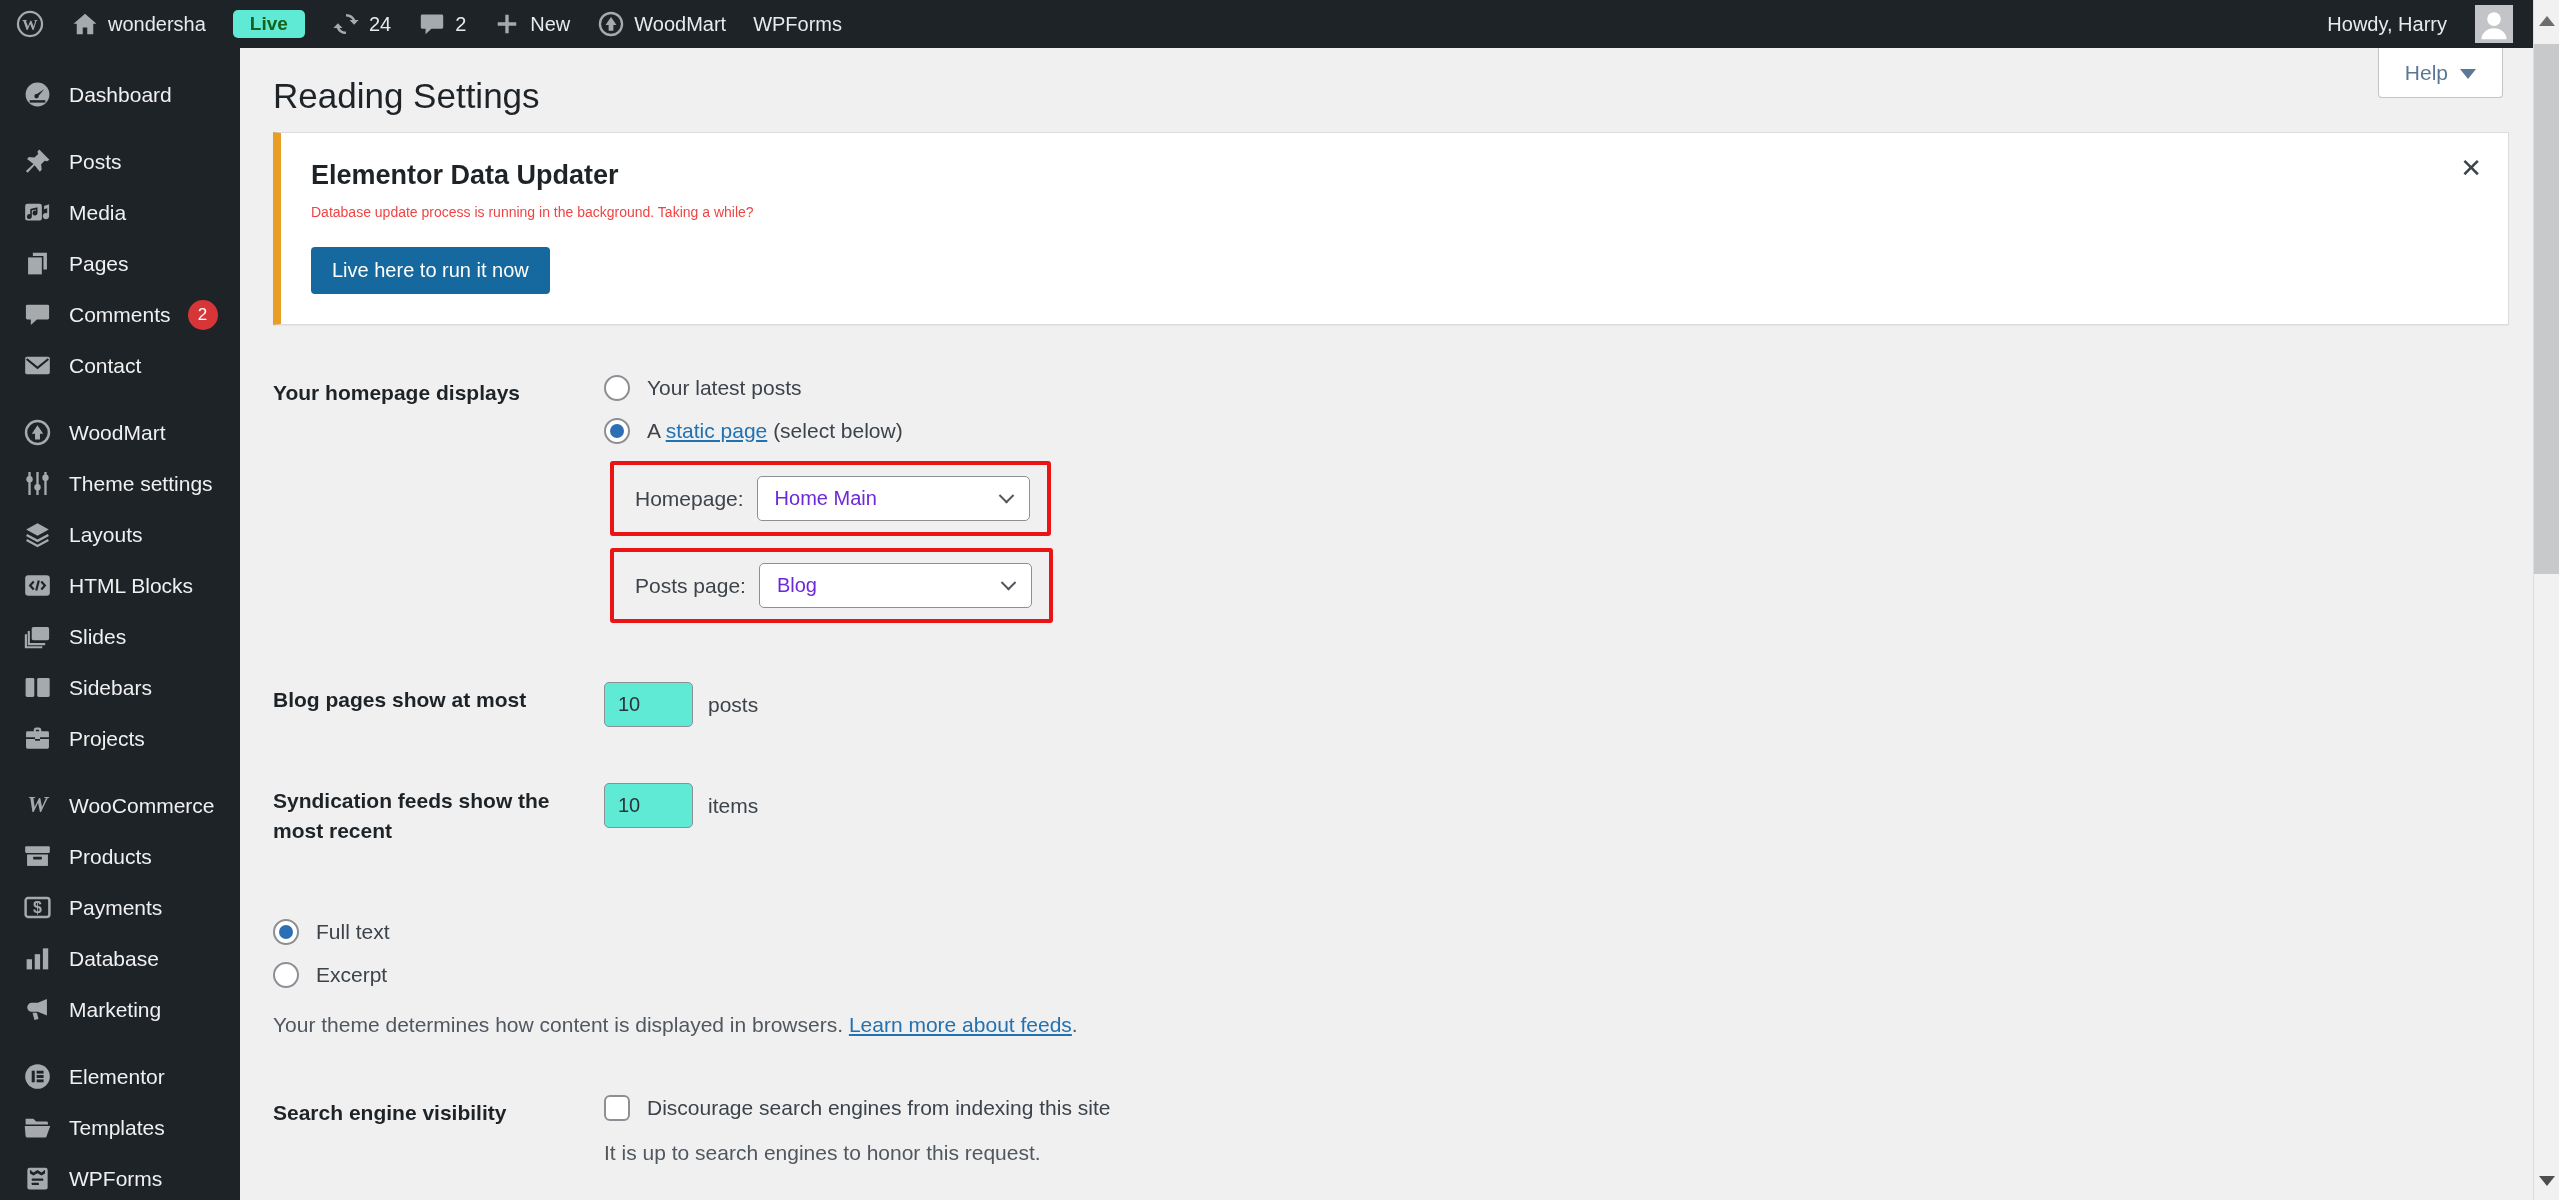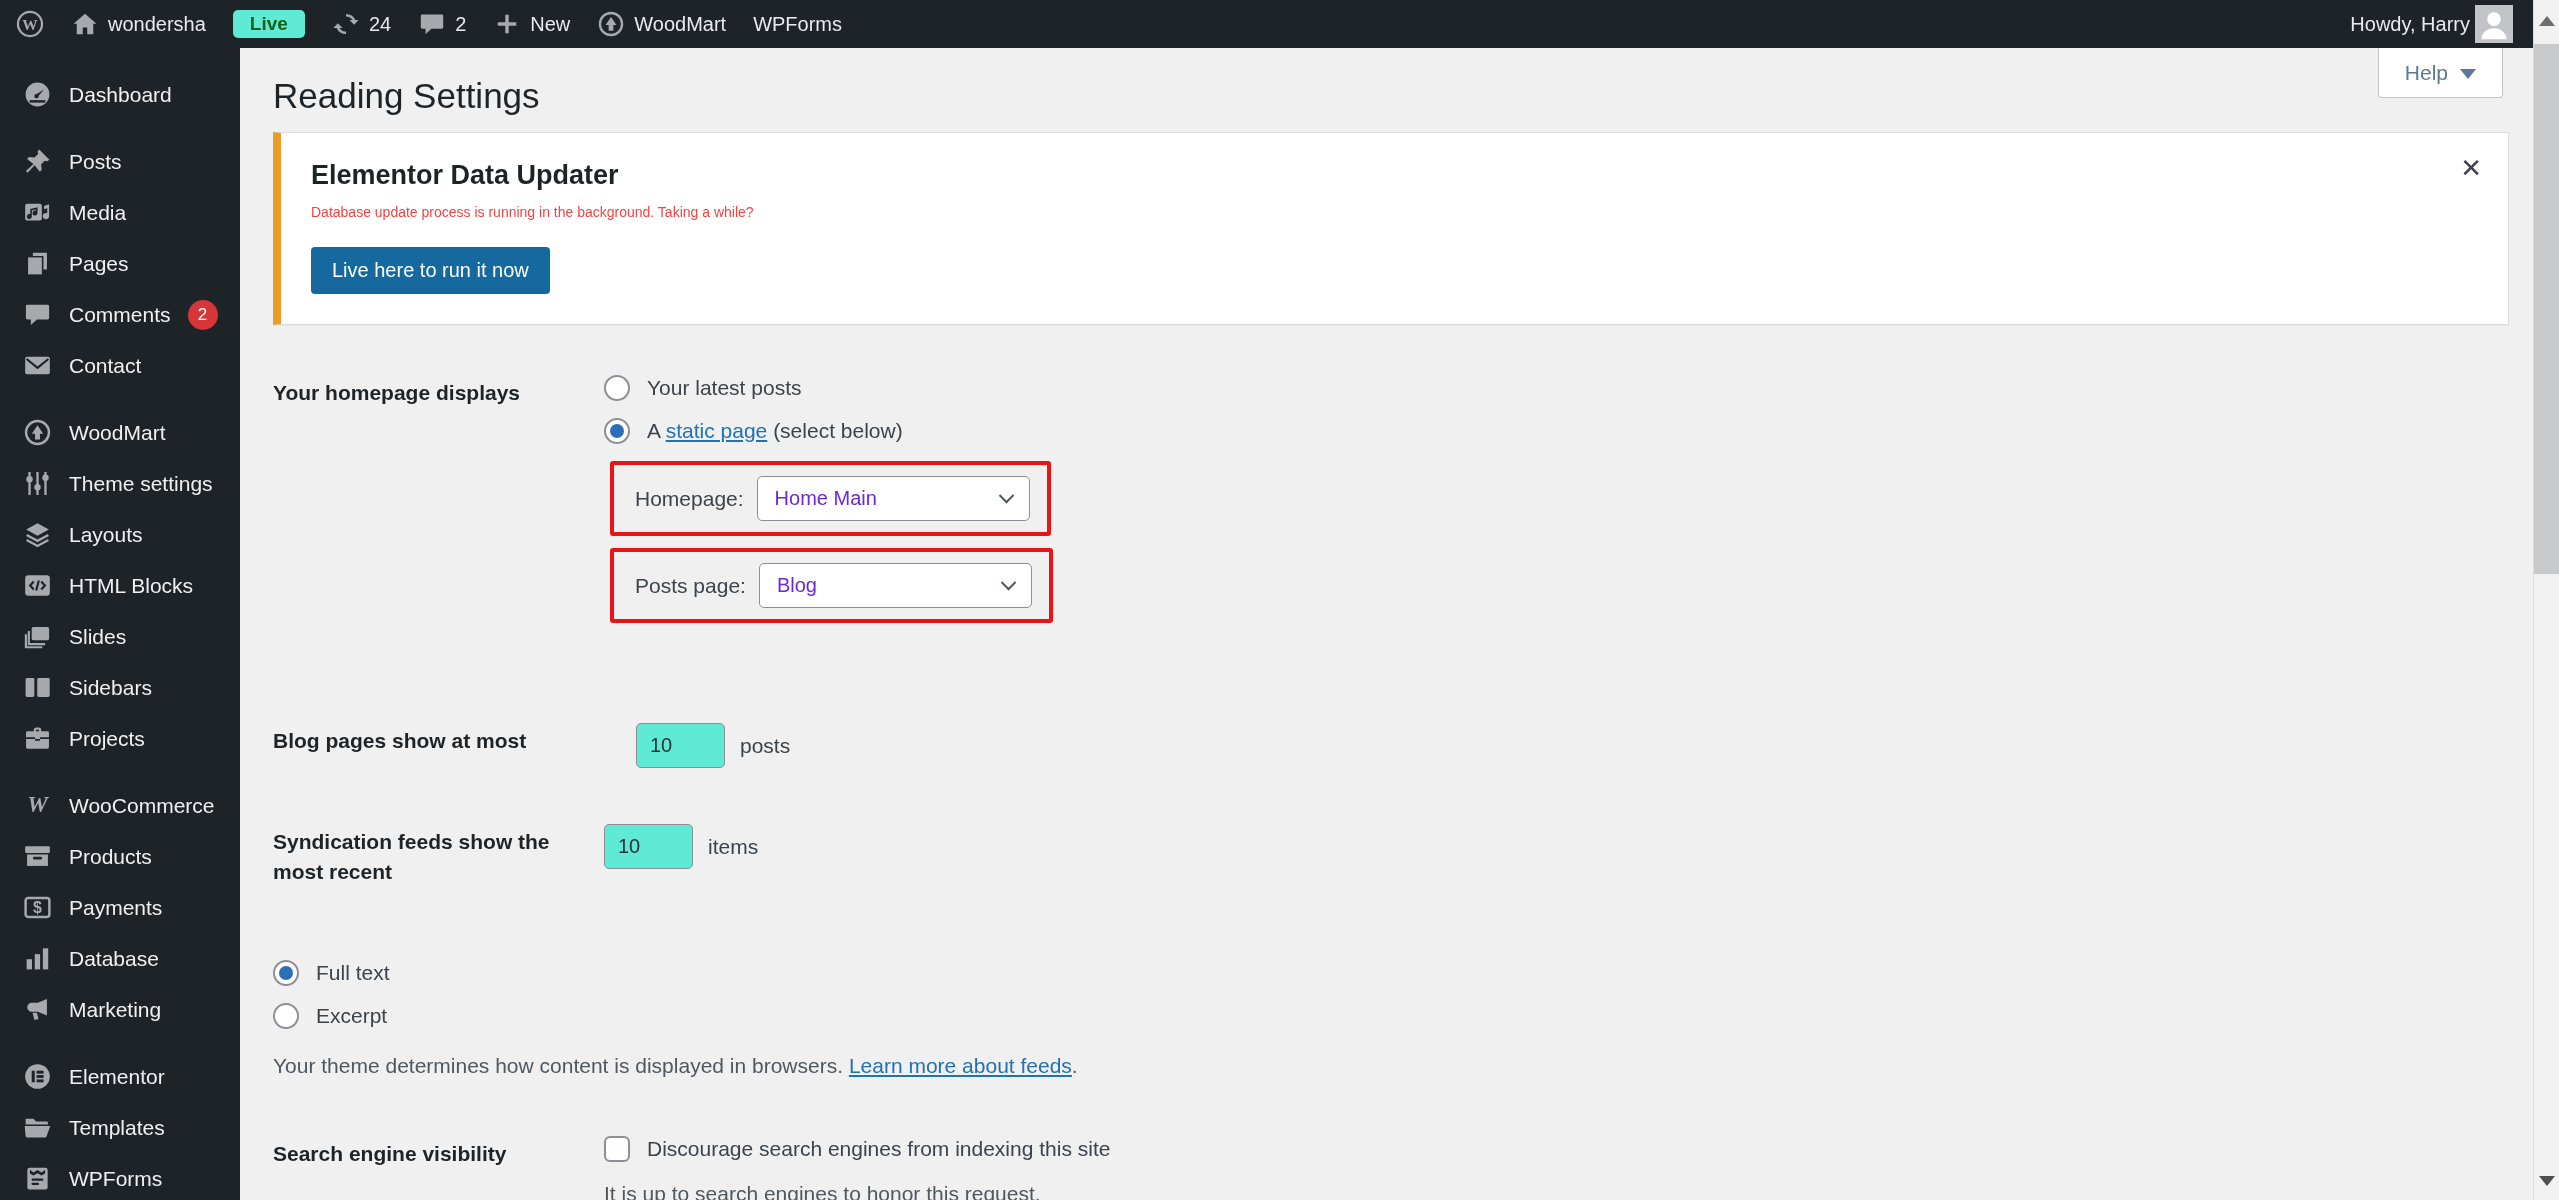--- a/index.html
+++ b/index.html
@@ -4,21 +4,21 @@
 <style>
   * { margin:0; padding:0; box-sizing:border-box; }
   html,body { width:2559px; height:1200px; overflow:hidden; font-family:"Liberation Sans", sans-serif; background:#f0f0f1; }
 
   
   .admin-bar { position:absolute; left:0; top:0; width:2559px; height:48px; background:#1d2327; display:flex; align-items:center; padding:0 16px; z-index:40; color:#e8eaec; font-size:20px; }
   .ab-group { display:flex; align-items:center; gap:9px; margin-right:27px; cursor:pointer; }
   .ab-icon svg { display:block; width:28px; height:28px; fill:#a7aaad; }
   .ab-text { white-space:nowrap; }
   .live-badge { background:#5eead4; color:#15621f; font-weight:700; font-size:19px; padding:3px 17px; border-radius:5px; margin-right:27px; cursor:default; }
-  .ab-right { margin-left:auto; display:flex; align-items:center; gap:5px; margin-right:30px; cursor:pointer; }
+  .ab-right { margin-left:auto; display:flex; align-items:center; gap:28px; margin-right:30px; cursor:pointer; }
   .avatar { width:38px; height:38px; background:#c3c4c7; display:block; }
   .avatar svg { display:block; width:38px; height:38px; }
 
   
   .sidebar { position:absolute; left:0; top:48px; width:240px; height:1152px; background:#1d2327; padding-top:21px; z-index:30; }
   .sb-item { height:51px; display:flex; align-items:center; gap:17px; padding-left:22px; color:#f0f0f1; font-size:21px; cursor:pointer; }
   .sb-item .mi { width:30px; display:flex; justify-content:center; }
   .sb-item .mi svg { width:29px; height:29px; fill:#a7aaad; display:block; }
   .sb-sep { height:16px; }
   .sb-badge { min-width:30px; height:30px; background:#d63638; color:#fff; border-radius:50%; font-size:17px; display:flex; align-items:center; justify-content:center; padding:0 4px; }
@@ -55,21 +55,21 @@
   .hl-box { border:4px solid #ea1414; border-radius:3px; display:flex; align-items:center; gap:13px; width:fit-content; padding:11px 17px 11px 21px; margin-left:6px; }
   .hl-box + .hl-box { margin-top:12px; }
   .select { width:273px; height:45px; background:#fff; border:1px solid #8c8f94; border-radius:5px; display:flex; align-items:center; justify-content:space-between; padding:0 17px; font-size:20px; color:#6d28d9; cursor:pointer; }
   .chev { width:11px; height:11px; border-right:2.6px solid #50575e; border-bottom:2.6px solid #50575e; transform:rotate(45deg) translate(-2px,-2px); }
 
   .num-input { width:89px; height:45px; border:1px solid #8c8f94; border-radius:5px; background:#5eead4; font-size:20px; color:#2c3338; padding:0 13px; font-family:"Liberation Sans",sans-serif; }
   .unit-line { display:flex; align-items:center; gap:15px; }
   .desc { font-size:21px; color:#50575e; }
 
   .mt-row1 { margin-top:50px; }
-  .mt-blog { margin-top:100px;gap:32px; }
+  .mt-blog { margin-top:59px; }
   .mt-synd { margin-top:56px; }
   .mt-feed { margin-top:72px; }
   .mt-search { margin-top:58px; }
   .hl-wrap { margin-top:14px; }
   .desc-gap { margin-top:25px; }
   .desc-gap2 { margin-top:20px; }
 </style>
 </head>
 <body>
 

